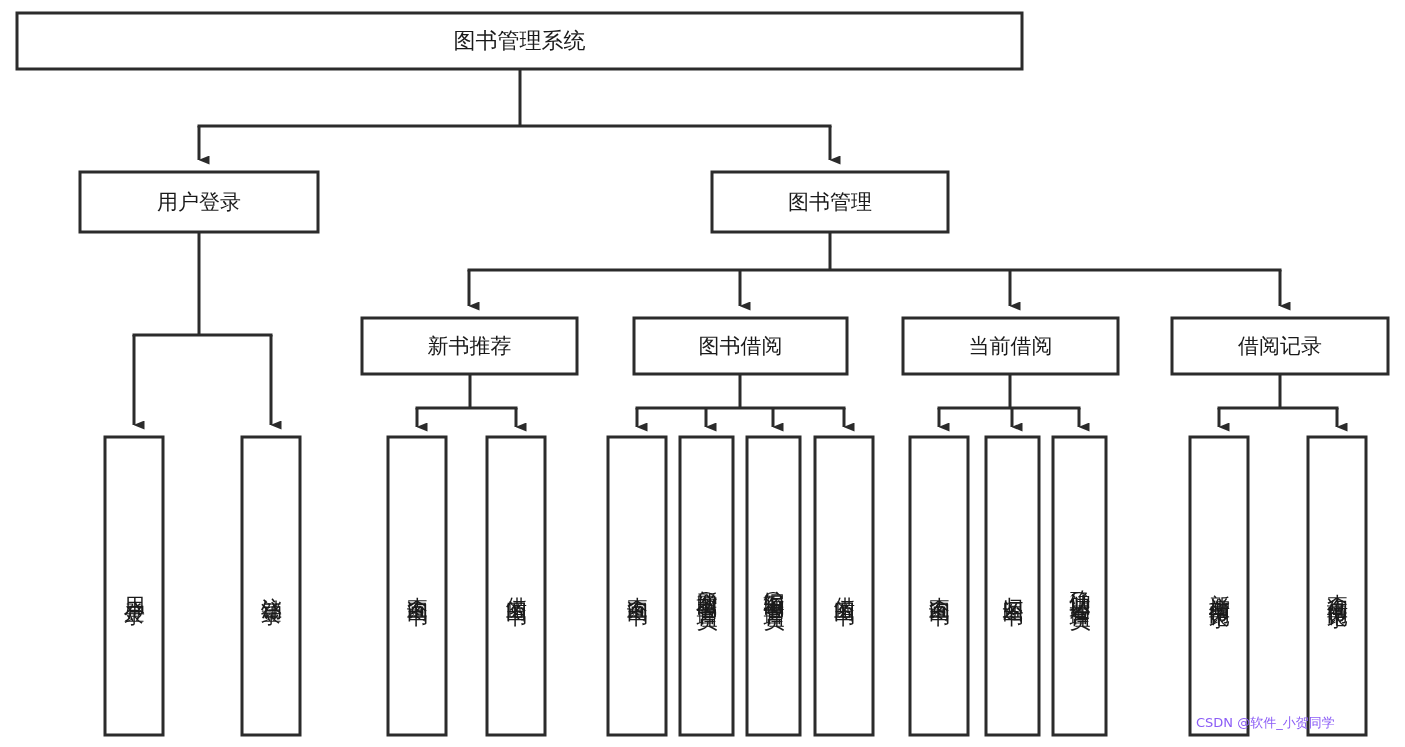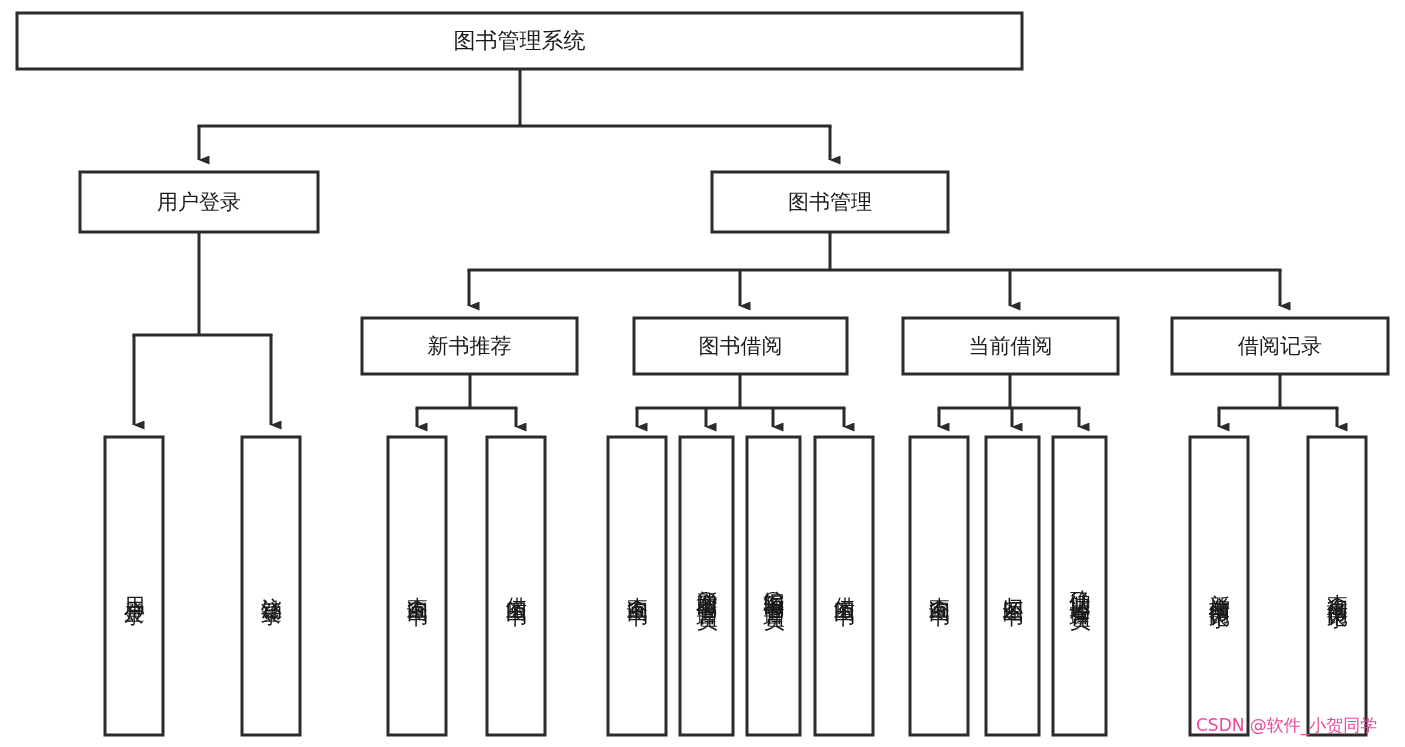--- a/index.html
+++ b/index.html
@@ -66,22 +66,22 @@
     display: flex;
     align-items: center;
     justify-content: center;
     text-align: center;
     pointer-events: none;
     user-select: none;
   }
   .watermark {
     position: absolute;
     font-family: "DejaVu Sans", "Liberation Sans", sans-serif;
-    font-size: 17px;
-    color: #ec4899;
+    font-size: 13px;
+    color: #8b5cf6;
     white-space: nowrap;
     user-select: none;
   }
 </style>
 </head>
 <body>
 
 <div id="diagram-root">
 
   <svg class="diagram-canvas" viewBox="0 0 1405 747">

